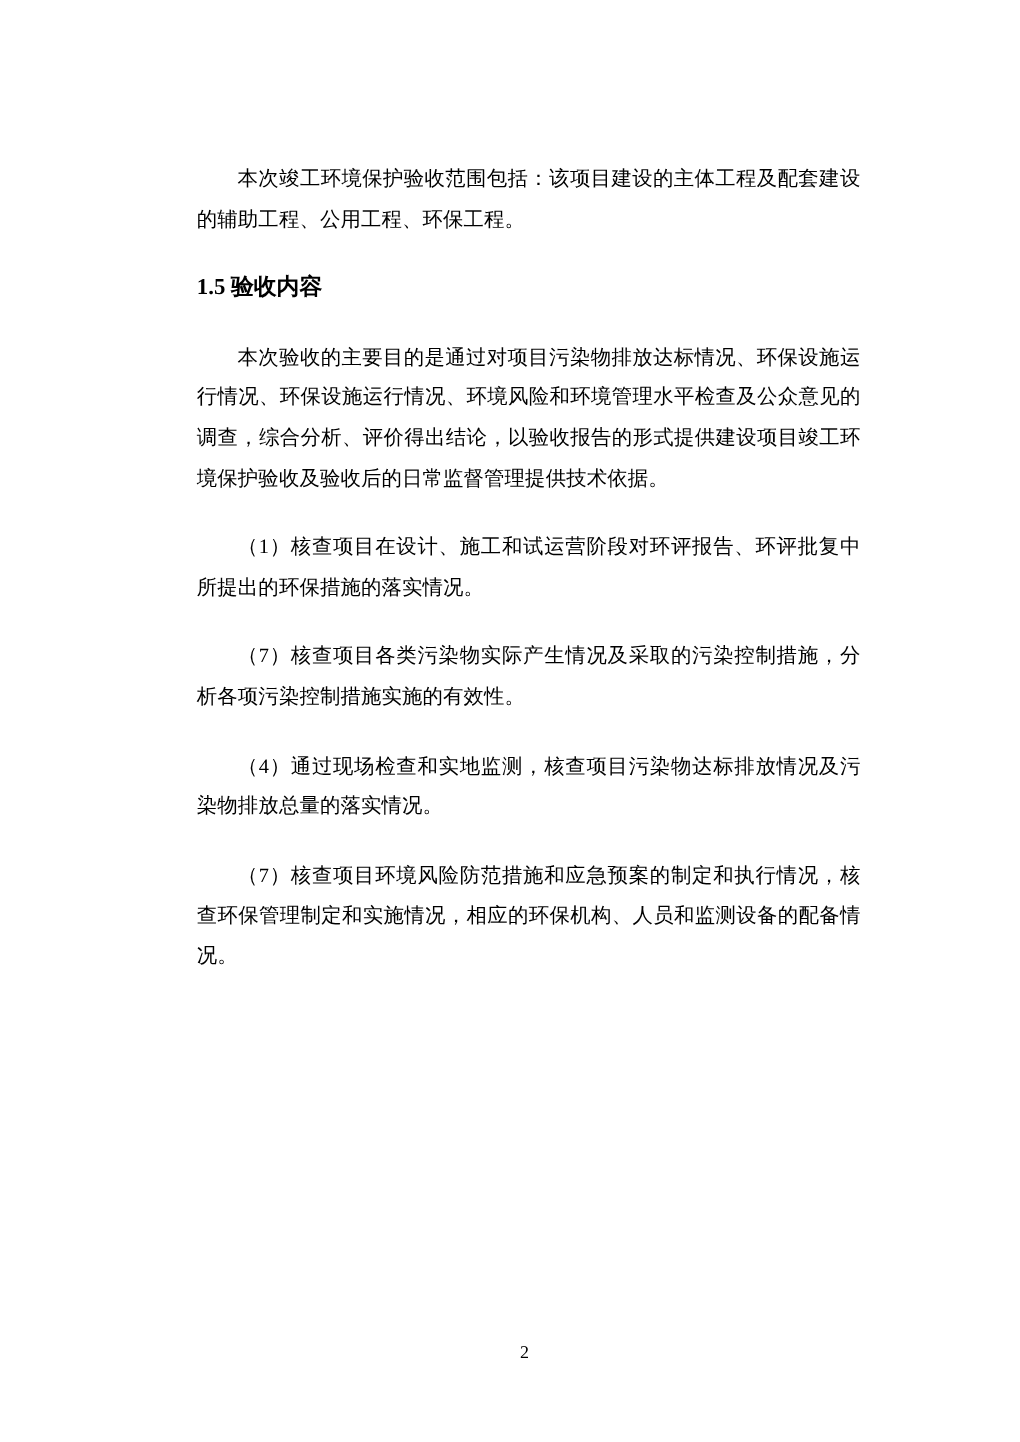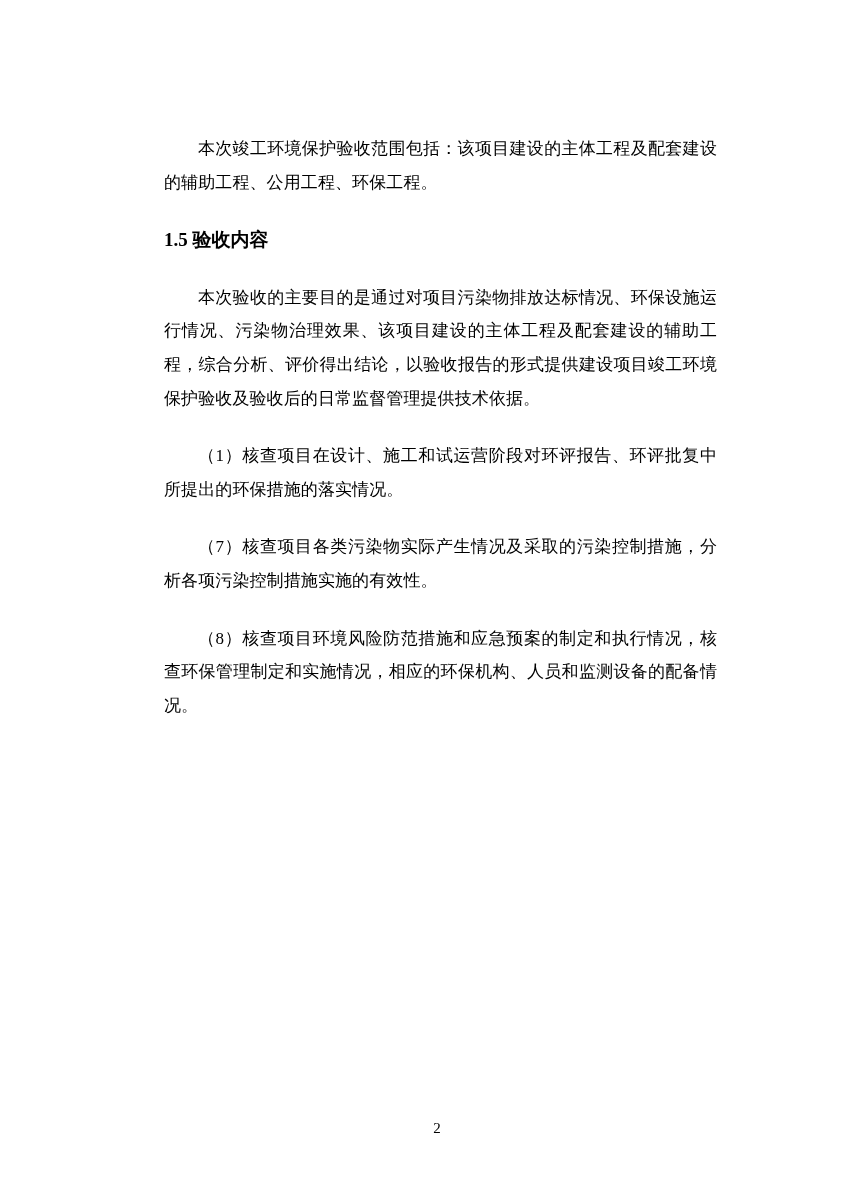--- a/index.html
+++ b/index.html
@@ -50,19 +50,20 @@
     color: #000000;
   }
 </style>
 </head>
 <body>
 
 <div class="page">
   <div class="content">
     <p class="body-text">本次竣工环境保护验收范围包括：该项目建设的主体工程及配套建设的辅助工程、公用工程、环保工程。</p>
     <h2 class="section-heading">1.5 验收内容</h2>
-    <p class="body-text">本次验收的主要目的是通过对项目污染物排放达标情况、环保设施运行情况、污染物治理效果、该项目建设的主体工程及配套建设的辅助工程，综合分析、评价得出结论，以验收报告的形式提供建设项目竣工环境保护验收及验收后的日常监督管理提供技术依据。</p>
+    <p class="body-text">本次验收的主要目的是通过对项目污染物排放达标情况、环保设施运行情况、环保设施运行情况、环境风险和环境管理水平检查及公众意见的调查，综合分析、评价得出结论，以验收报告的形式提供建设项目竣工环境保护验收及验收后的日常监督管理提供技术依据。</p>
     <p class="body-text">（1）核查项目在设计、施工和试运营阶段对环评报告、环评批复中所提出的环保措施的落实情况。</p>
     <p class="body-text">（7）核查项目各类污染物实际产生情况及采取的污染控制措施，分析各项污染控制措施实施的有效性。</p>
-    <p class="body-text">（8）核查项目环境风险防范措施和应急预案的制定和执行情况，核查环保管理制定和实施情况，相应的环保机构、人员和监测设备的配备情况。</p>
+    <p class="body-text">（4）通过现场检查和实地监测，核查项目污染物达标排放情况及污染物排放总量的落实情况。</p>
+    <p class="body-text">（7）核查项目环境风险防范措施和应急预案的制定和执行情况，核查环保管理制定和实施情况，相应的环保机构、人员和监测设备的配备情况。</p>
   </div>
   <div class="page-number">2</div>
 </div>
 
 </body></html>

